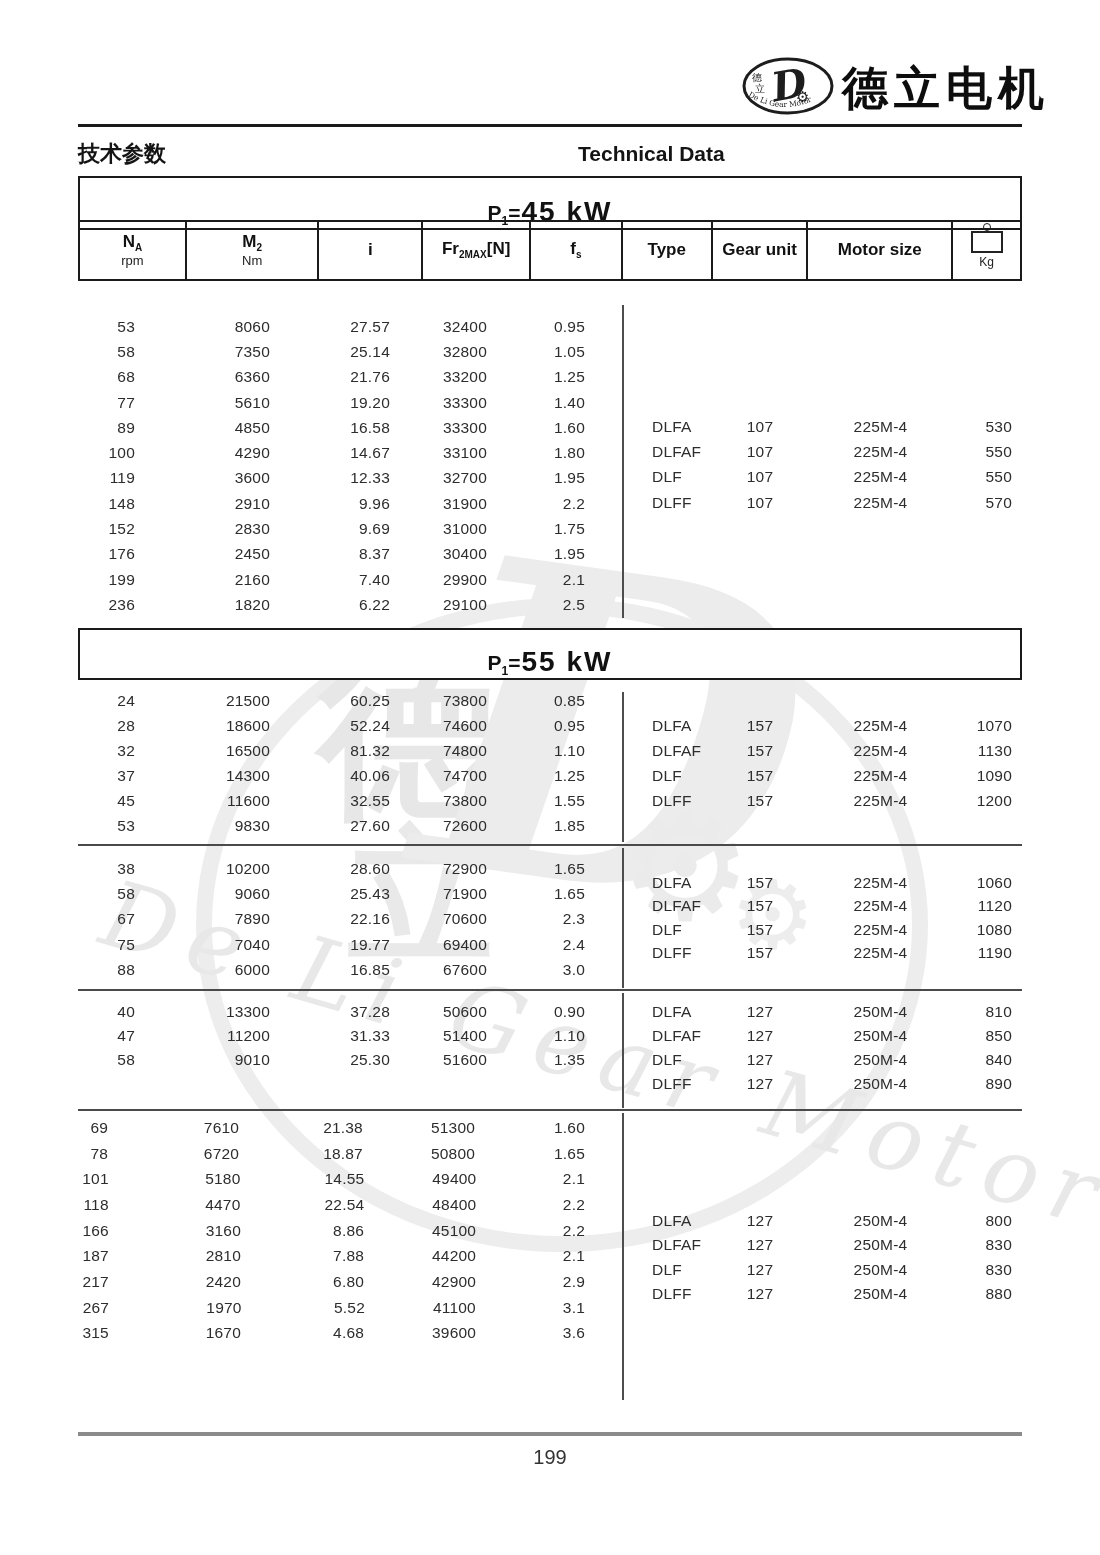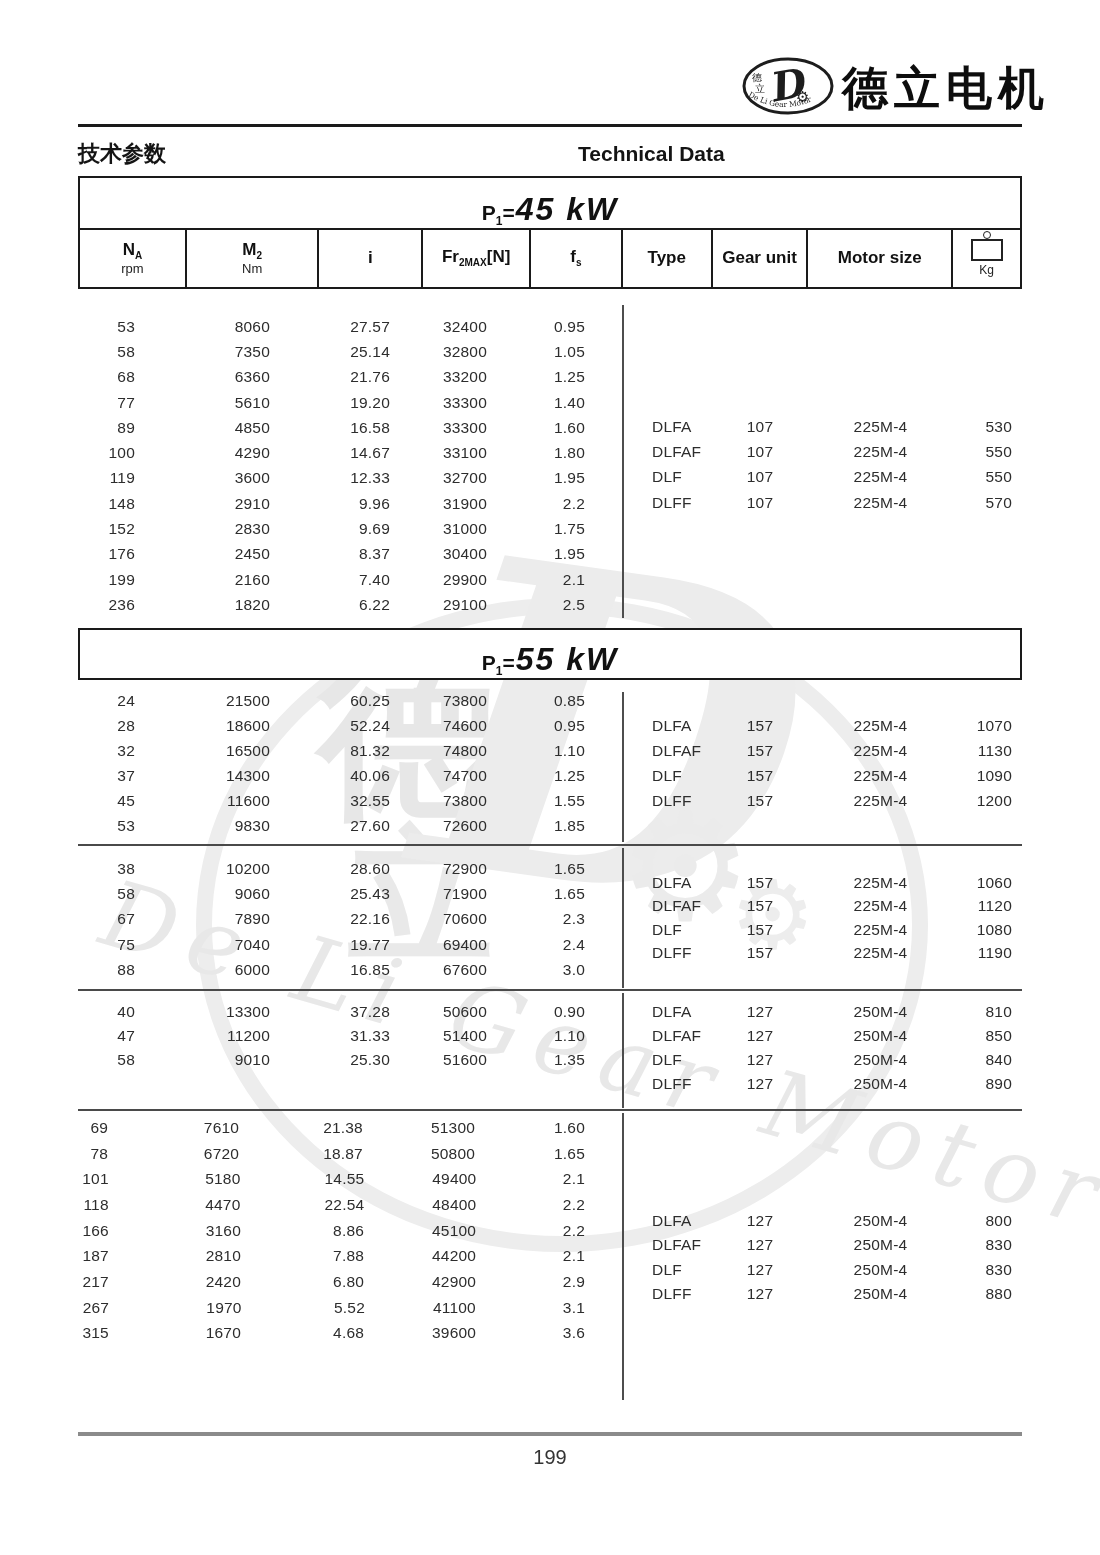--- a/index.html
+++ b/index.html
@@ -29,23 +29,23 @@
   .top-rule{position:absolute;left:78px;top:124px;width:944px;height:3px;background:#1a1a1a;}
   .title-cn{position:absolute;left:78px;top:139px;font-size:22px;font-weight:600;color:#141414;}
   .title-en{position:absolute;left:578px;top:142px;font-size:21px;font-weight:bold;color:#141414;}
   
   .power-box{position:absolute;left:78px;width:940px;border:2px solid #1a1a1a;background:#fff;
              display:flex;align-items:flex-end;justify-content:center;}
   .pb-45{top:176px;height:50px;}
   .pb-55{top:628px;height:48px;}
   .power-box .pfx{font-size:21px;font-weight:bold;color:#111;}
   .power-box sub{font-size:12px;font-weight:bold;}
-  .power-box .pval{font-size:32px;font-weight:bold;color:#111;letter-spacing:2px;margin-left:1px;font-style:italic;}
+  .power-box .pval{font-size:28px;font-weight:bold;color:#111;letter-spacing:2px;margin-left:1px;}
   
-  .thead{position:absolute;left:78px;top:228px;width:940px;height:57px;border:2px solid #1a1a1a;
+  .thead{position:absolute;left:78px;top:220px;width:940px;height:57px;border:2px solid #1a1a1a;
          display:flex;}
   .th{border-left:2px solid #1a1a1a;display:flex;flex-direction:column;align-items:center;
       justify-content:center;line-height:1.1;}
   .th:first-child{border-left:none;}
   .th .sym{font-size:17px;font-weight:bold;color:#111;}
   .th .sym sub{font-size:10px;}
   .th .unit{font-size:13px;color:#222;margin-top:1px;}
   .w1{width:105px;}.w2{width:131px;}.w3{width:102px;}.w4{width:106px;}.w5{width:90px;}
   .w6{width:88px;}.w7{width:94px;}.w8{width:143px;}.w9{width:67px;}
   .kgbox{width:28px;height:18px;border:2px solid #222;position:relative;margin-bottom:2px;}

